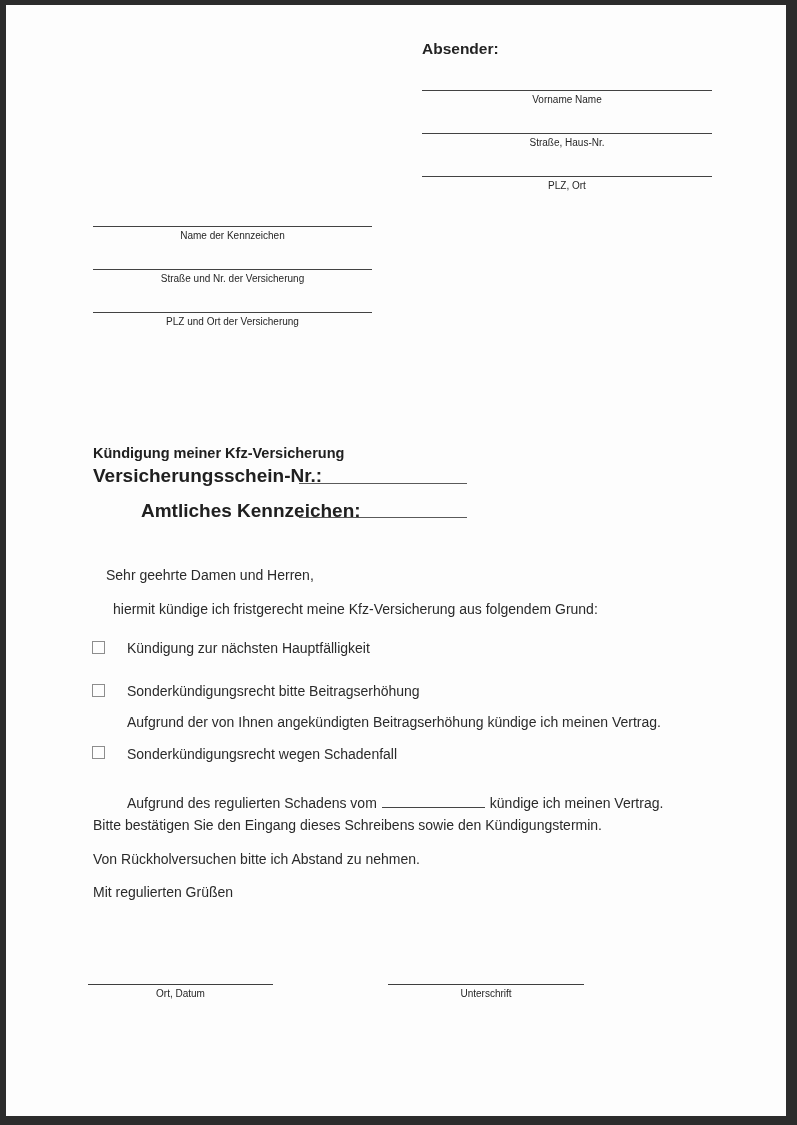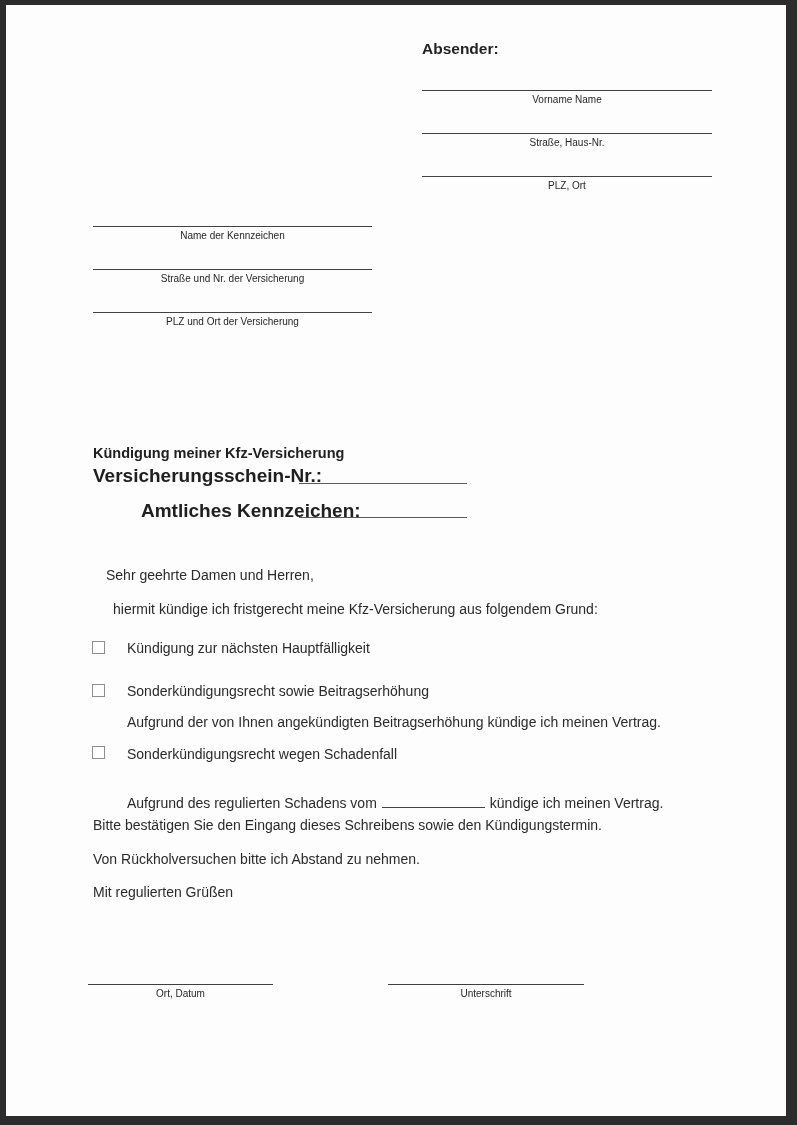--- a/index.html
+++ b/index.html
@@ -127,21 +127,21 @@
 <div class="subject-line" style="left:299px; top:517px; width:168px;"></div>
 
 <div class="para" style="left:93px; top:567px;margin-left:13px;">Sehr geehrte Damen und Herren,</div>
 
 <div class="para" style="left:93px; top:601px;margin-left:20px;">hiermit kündige ich fristgerecht meine Kfz-Versicherung aus folgendem Grund:</div>
 
 <div class="checkbox" style="left:92px; top:641px;"></div>
 <div class="para" style="left:127px; top:640px;">Kündigung zur nächsten Hauptfälligkeit</div>
 
 <div class="checkbox" style="left:92px; top:684px;"></div>
-<div class="para" style="left:127px; top:683px;">Sonderkündigungsrecht sowie Beitragserhöhung</div>
+<div class="para" style="left:127px; top:683px;">Sonderkündigungsrecht bitte Beitragserhöhung</div>
 <div class="para" style="left:127px; top:714px;">Aufgrund der von Ihnen angekündigten Beitragserhöhung kündige ich meinen Vertrag.</div>
 
 <div class="checkbox" style="left:92px; top:746px;"></div>
 <div class="para" style="left:127px; top:746px;">Sonderkündigungsrecht wegen Schadenfall</div>
 <div class="para" style="left:127px; top:782px;margin-top:13px;">
   <span>Aufgrund des regulierten Schadens vom</span><span class="inline-blank"></span><span>kündige ich meinen Vertrag.</span>
 </div>
 
 <div class="para" style="left:93px; top:817px;">Bitte bestätigen Sie den Eingang dieses Schreibens sowie den Kündigungstermin.</div>
 <div class="para" style="left:93px; top:851px;">Von Rückholversuchen bitte ich Abstand zu nehmen.</div>

